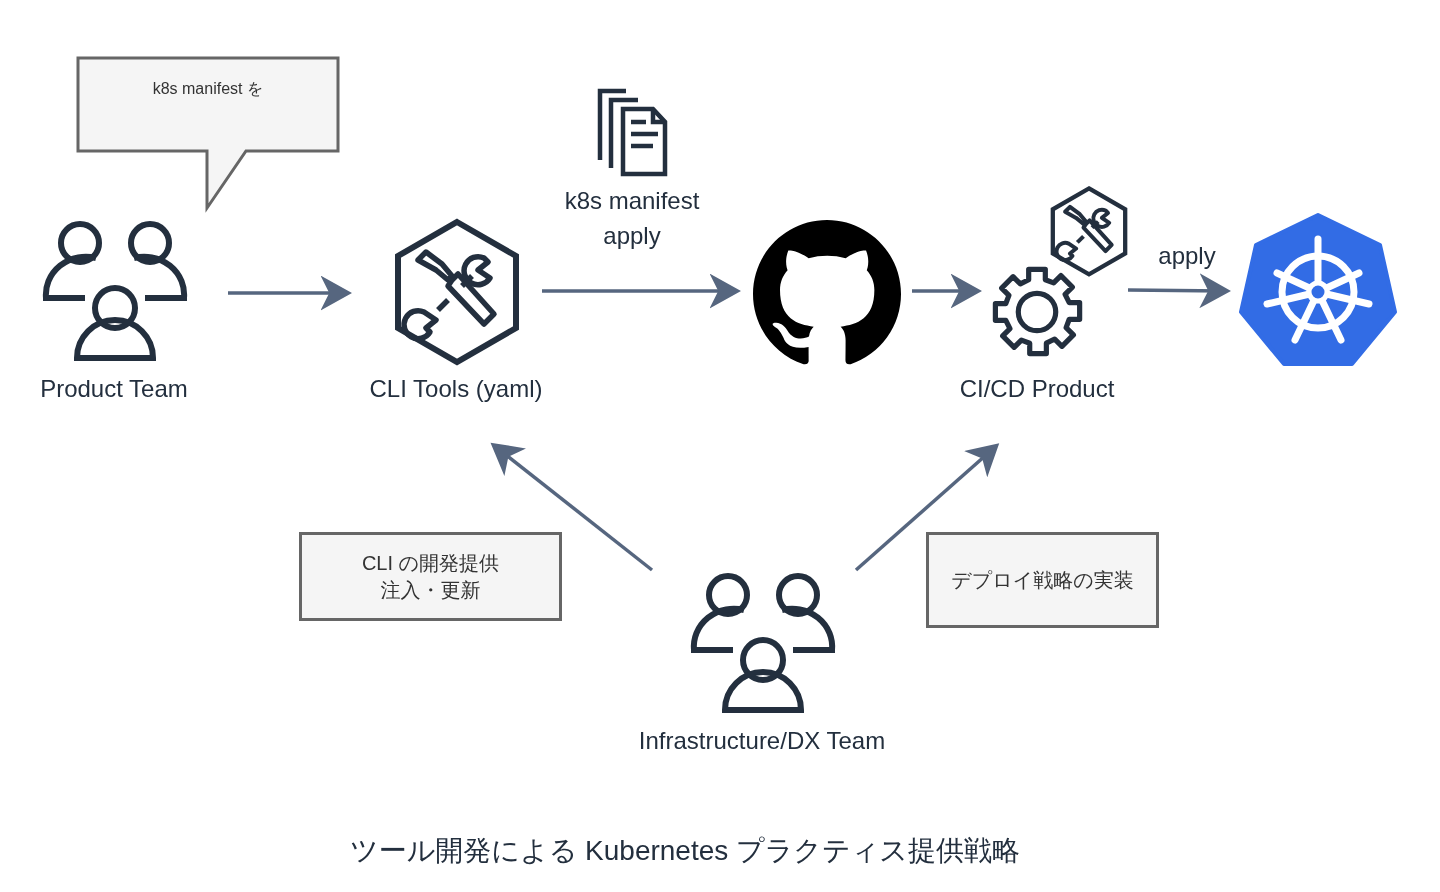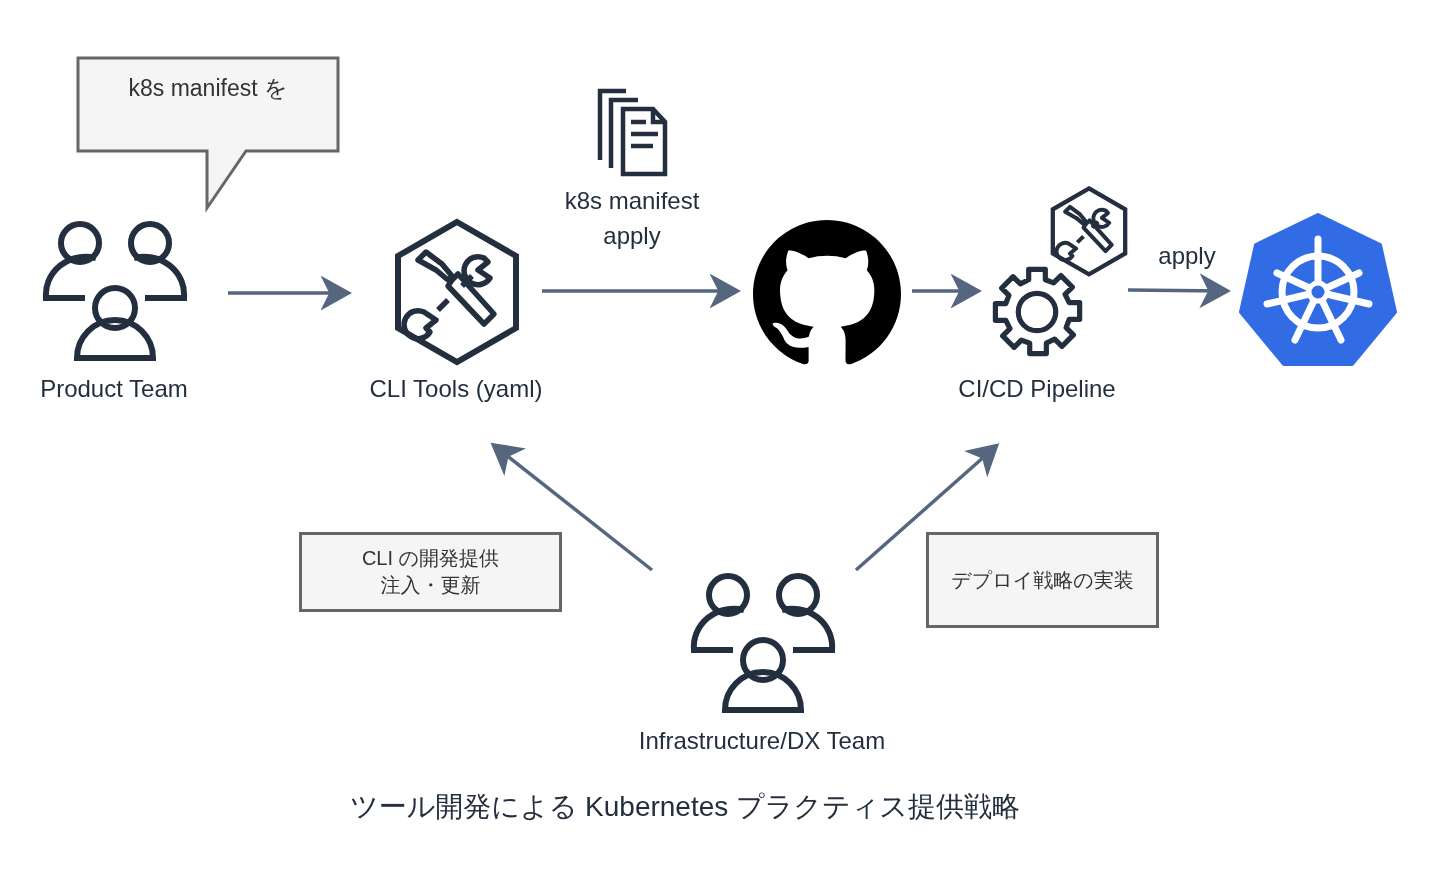--- a/index.html
+++ b/index.html
@@ -27,21 +27,21 @@
   <line x1="542" y1="291" x2="734" y2="291" stroke="#56667f" stroke-width="3.5" marker-end="url(#ah)"></line>
   <line x1="912" y1="291" x2="975" y2="291" stroke="#56667f" stroke-width="3.5" marker-end="url(#ah)"></line>
   <line x1="1128" y1="290" x2="1224" y2="291" stroke="#56667f" stroke-width="3.5" marker-end="url(#ah)"></line>
   <line x1="652" y1="570" x2="496" y2="447" stroke="#56667f" stroke-width="3.5" marker-end="url(#ah)"></line>
   <line x1="856" y1="570" x2="994" y2="448" stroke="#56667f" stroke-width="3.5" marker-end="url(#ah)"></line>
 </svg>
 
 <svg width="270" height="160" style="left:76px;top:56px;">
   <path d="M2,2 L262,2 L262,95 L170,95 L131,152 L131,95 L2,95 Z" fill="#f5f5f5" stroke="#666666" stroke-width="3"></path>
 </svg>
-<div class="abs" style="left:80px;top:75px;width:256px;text-align:center;font-size:23px;line-height:27px;color:#333;">
+<div class="abs" style="left:80px;top:75px;width:256px;text-align:center;font-size:16px;line-height:27px;color:#333;">
   <div>k8s manifest を</div>
 </div>
 
 <svg width="150" height="150" style="left:40px;top:218px;" viewBox="0 0 150 150">
   <g fill="none" stroke="#232f3e" stroke-width="6" stroke-linecap="butt">
     <circle cx="40" cy="25" r="19"></circle>
     <path d="M6,80 A40,38 0 0 1 56,40"></path>
     <line x1="3" y1="80" x2="45" y2="80"></line>
     <circle cx="110" cy="25" r="19"></circle>
     <path d="M94,40 A40,38 0 0 1 144,80"></path>
@@ -94,40 +94,40 @@
     <line x1="80" y1="58" x2="70" y2="68"></line>
     <path d="M38,114 a14,14 0 1 1 -6,-20 L44,102 L34,110 Z"></path>
     <line x1="46" y1="92" x2="56" y2="82"></line>
   </g>
 </svg>
 
 <svg width="104" height="104" style="left:985px;top:260px;" viewBox="0 0 100 100">
   <path fill="none" stroke="#232f3e" stroke-width="5" stroke-linejoin="round" d="M42,4 L58,4 L58,14 L66,17 L73,10 L84,21 L77,28 L81,36 L91,36 L91,52 L81,52 L78,60 L85,67 L74,78 L67,71 L59,75 L59,85 L43,85 L43,75 L35,72 L28,79 L17,68 L24,61 L20,53 L10,53 L10,37 L20,37 L23,29 L16,22 L27,11 L34,18 L42,14 Z" transform="translate(0,5)"></path>
   <circle cx="50" cy="50" r="18" fill="none" stroke="#232f3e" stroke-width="5"></circle>
 </svg>
-<div class="label" style="left:930px;top:375px;width:214px;">CI/CD Pipeline</div>
+<div class="label" style="left:930px;top:375px;width:214px;">CI/CD Product</div>
 
 <div class="label" style="left:1140px;top:220px;width:94px;margin-top:22px;">apply</div>
 
 <svg width="156" height="152" style="left:1240px;top:212px;" viewBox="0 0 156 152">
   <polygon points="78,3 140,33 155,100 112,152 44,152 1,100 16,33" fill="#326ce5" stroke="#326ce5" stroke-width="4" stroke-linejoin="round"></polygon>
   <g fill="none" stroke="#ffffff" stroke-width="7" stroke-linecap="round">
     <circle cx="78" cy="80" r="36"></circle>
     <line x1="78" y1="80" x2="78" y2="27"></line>
     <line x1="78" y1="80" x2="119" y2="61"></line>
     <line x1="78" y1="80" x2="129" y2="92"></line>
     <line x1="78" y1="80" x2="101" y2="128"></line>
     <line x1="78" y1="80" x2="55" y2="128"></line>
     <line x1="78" y1="80" x2="27" y2="92"></line>
     <line x1="78" y1="80" x2="37" y2="61"></line>
   </g>
   <circle cx="78" cy="80" r="9" fill="#326ce5" stroke="#fff" stroke-width="5"></circle>
 </svg>
 
-<div class="note" style="left:299px;top:532px;width:263px;height:80px;">
+<div class="note" style="left:299px;top:532px;width:263px;height:89px;">
   <span>CLI の開発提供</span>
   <span>注入・更新</span>
 </div>
 
 <div class="note" style="left:926px;top:532px;width:233px;height:96px;">
   <span>デプロイ戦略の実装</span>
 </div>
 
 <svg width="150" height="150" style="left:688px;top:570px;" viewBox="0 0 150 150">
   <g fill="none" stroke="#232f3e" stroke-width="6">
@@ -136,13 +136,13 @@
     <line x1="3" y1="80" x2="45" y2="80"></line>
     <circle cx="110" cy="25" r="19"></circle>
     <path d="M94,40 A40,38 0 0 1 144,80"></path>
     <line x1="105" y1="80" x2="147" y2="80"></line>
     <circle cx="75" cy="90" r="20"></circle>
     <path d="M37,140 A38,38 0 0 1 113,140 Z"></path>
   </g>
 </svg>
 <div class="label" style="left:590px;top:727px;width:344px;">Infrastructure/DX Team</div>
 
-<div class="caption" style="left:350px;top:788px;text-align:right;">ツール開発による Kubernetes プラクティス提供戦略</div>
+<div class="caption" style="left:350px;top:832px;text-align:right;">ツール開発による Kubernetes プラクティス提供戦略</div>
 
 </body></html>

